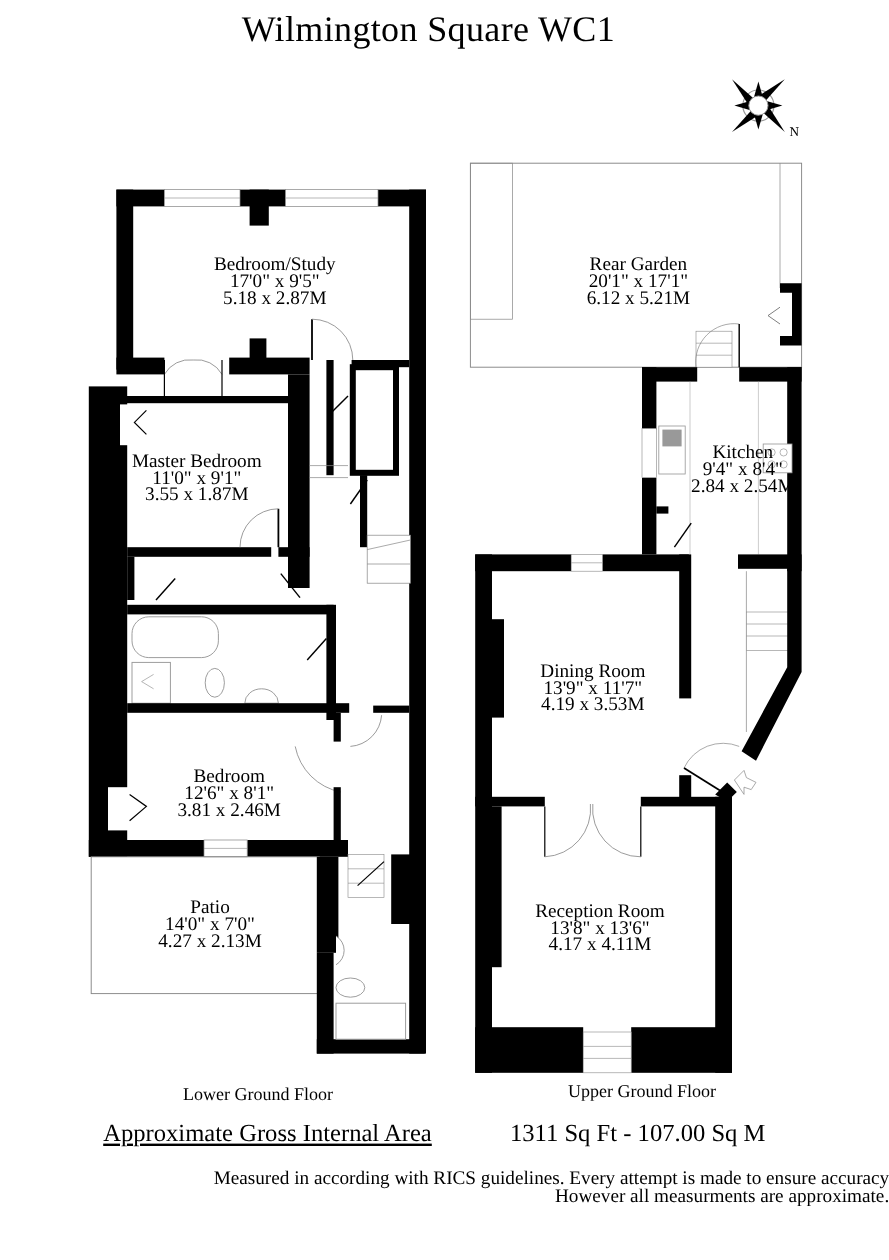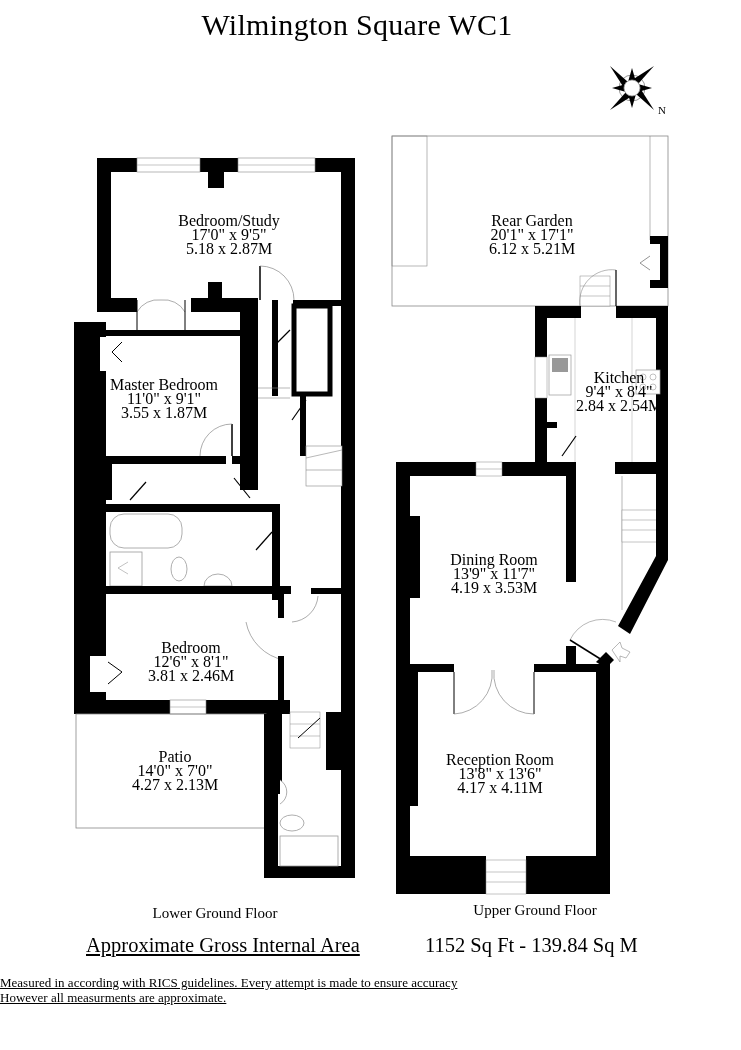--- a/index.html
+++ b/index.html
@@ -5,21 +5,21 @@
     html, body { margin: 0; padding: 0; background: #ffffff; }
     body { width: 741px; height: 1050px; position: relative; overflow: hidden;
            font-family: "Liberation Serif", "DejaVu Serif", serif; color: #000; }
     .abs { position: absolute; }
     .title { left: 0; width: 714px; top: 8px; text-align: center; font-size: 30px; letter-spacing: 0.3px; }
     .plan-svg { position: absolute; left: 0; top: 0; width: 741px; height: 1050px; }
     .room-label { position: absolute; text-align: center; font-size: 16px; line-height: 14px; white-space: nowrap; transform: translateX(-50%); }
     .floor-label { position: absolute; font-size: 15px; transform: translateX(-50%); white-space: nowrap; }
     .area-left { position: absolute; left: 86px; top: 934px; font-size: 20.5px; white-space: nowrap; text-decoration: underline; }
     .area-right { position: absolute; left: 425px; top: 934px; font-size: 20.5px; white-space: nowrap; }
-    .disclaimer { position: absolute; left: 0; width: 741px; top: 976px; text-align: left; font-size: 13px; line-height: 14.5px; text-decoration: underline; }
+    .disclaimer { position: absolute; left: 0; width: 741px; top: 976px; text-align: right; font-size: 16px; line-height: 14.5px; }
     .north { position: absolute; left: 658px; top: 104px; font-size: 11px; }
   </style>
 </head>
 <body>
 
 <div class="abs title">Wilmington Square WC1</div>
 
 <svg class="plan-svg" viewBox="0 0 741 1050">
 
   <g transform="translate(632,88)">
@@ -235,18 +235,18 @@
 <div class="room-label" style="left:500px; top:753px;">
   <div>Reception Room</div>
   <div>13'8" x 13'6"</div>
   <div>4.17 x 4.11M</div>
 </div>
 
 <div class="floor-label" style="left:215px; top:905px;">Lower Ground Floor</div>
 <div class="floor-label" style="left:535px; top:902px;">Upper Ground Floor</div>
 
 <div class="area-left">Approximate Gross Internal Area</div>
-<div class="area-right">1152 Sq Ft - 139.84 Sq M</div>
+<div class="area-right">1311 Sq Ft - 107.00 Sq M</div>
 
 <div class="disclaimer">
   <div>Measured in according with RICS guidelines. Every attempt is made to ensure accuracy</div>
   <div>However all measurments are approximate.</div>
 </div>
 
 </body></html>

